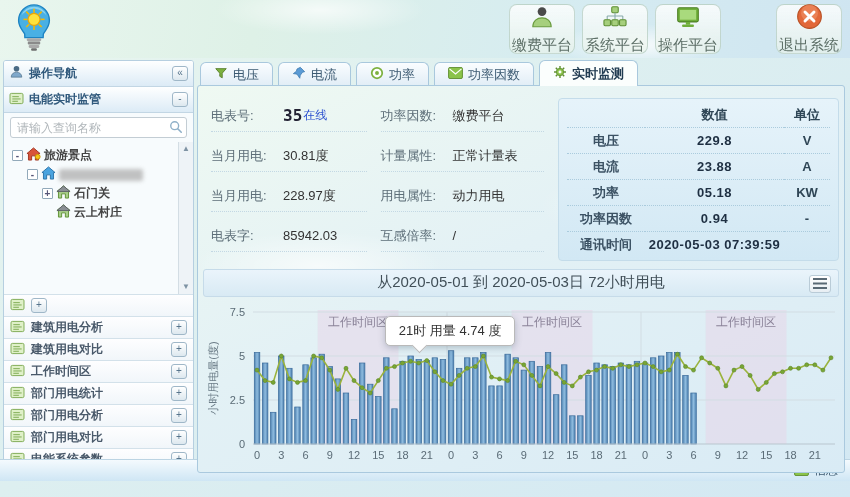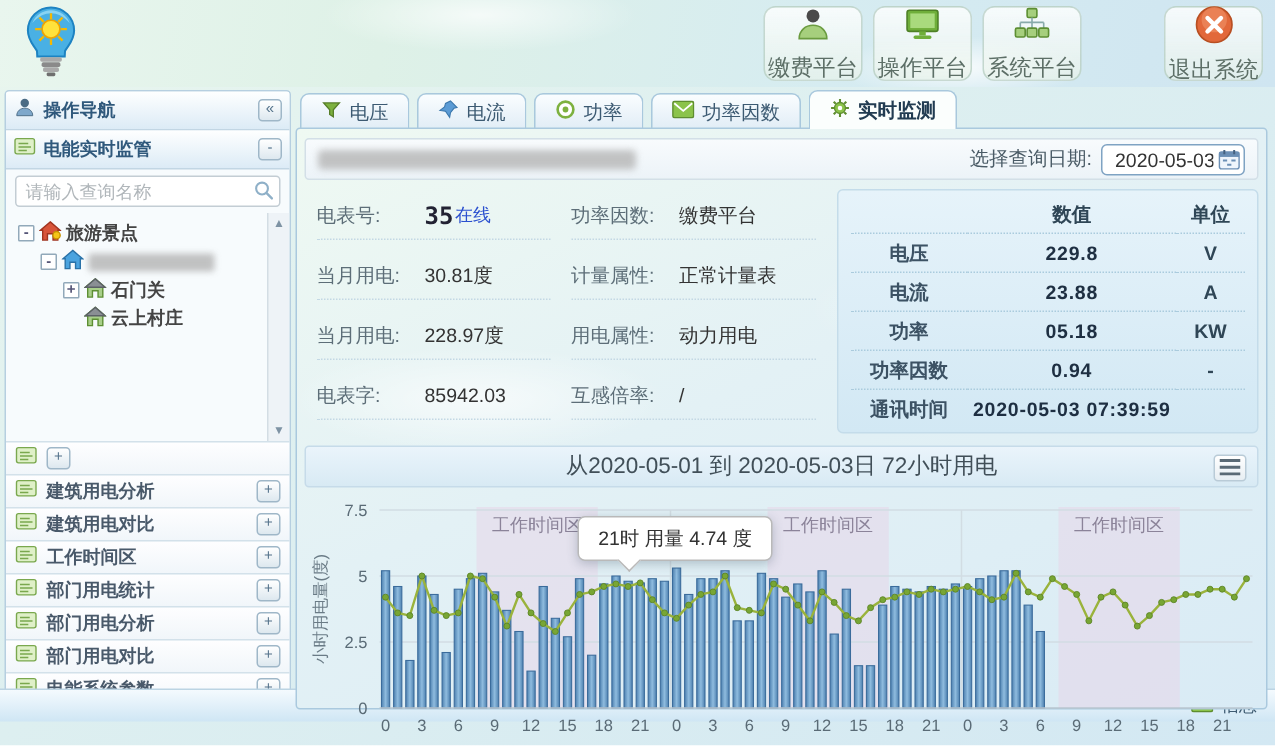--- a/index.html
+++ b/index.html
@@ -133,37 +133,37 @@
     </div>
     <div class="hbtns" id="header-buttons">
         <div class="hbtn">
     <span><svg width="26" height="26" viewBox="0 0 24 24">
               <circle cx="12" cy="7" r="4" fill="#4a4a4a"></circle>
               <path d="M3.5 21c0-5.2 4-8.2 8.5-8.2s8.5 3 8.5 8.2z" fill="#a6cf7d" stroke="#6a9b3f"></path>
             </svg></span>
     <div class="hlabel">缴费平台</div>
   </div>
         <div class="hbtn">
-    <span><svg width="28" height="26" viewBox="0 0 24 24">
-              <rect x="2.5" y="3.5" width="19" height="13" rx="1.5" fill="#6fae3a" stroke="#4e8026"></rect>
-              <rect x="4.5" y="5.5" width="15" height="9" fill="#a9da7d"></rect>
-              <rect x="10" y="16.5" width="4" height="2.6" fill="#6fae3a"></rect>
-              <rect x="6.5" y="19" width="11" height="2.2" rx="1" fill="#6fae3a"></rect>
-            </svg></span>
-    <div class="hlabel">操作平台</div>
-  </div>
-        <div class="hbtn">
     <span><svg width="26" height="26" viewBox="0 0 24 24">
               <rect x="9" y="2.5" width="6" height="5.5" rx="1" fill="#a6cf7d" stroke="#5d8f33"></rect>
               <path d="M12 8v3M4.8 11h14.4M4.8 11v3.5M12 11v3.5M19.2 11v3.5" stroke="#8aa" fill="none"></path>
               <rect x="1.8" y="14.5" width="6" height="5.5" rx="1" fill="#a6cf7d" stroke="#5d8f33"></rect>
               <rect x="9" y="14.5" width="6" height="5.5" rx="1" fill="#a6cf7d" stroke="#5d8f33"></rect>
               <rect x="16.2" y="14.5" width="6" height="5.5" rx="1" fill="#a6cf7d" stroke="#5d8f33"></rect>
             </svg></span>
     <div class="hlabel">系统平台</div>
+  </div>
+        <div class="hbtn">
+    <span><svg width="28" height="26" viewBox="0 0 24 24">
+              <rect x="2.5" y="3.5" width="19" height="13" rx="1.5" fill="#6fae3a" stroke="#4e8026"></rect>
+              <rect x="4.5" y="5.5" width="15" height="9" fill="#a9da7d"></rect>
+              <rect x="10" y="16.5" width="4" height="2.6" fill="#6fae3a"></rect>
+              <rect x="6.5" y="19" width="11" height="2.2" rx="1" fill="#6fae3a"></rect>
+            </svg></span>
+    <div class="hlabel">操作平台</div>
   </div>
         <div class="hbtn gap">
     <span><svg width="27" height="27" viewBox="0 0 24 24">
               <circle cx="12" cy="12" r="10.5" fill="#e2683a" stroke="#b84f22"></circle>
               <circle cx="12" cy="9" r="7.5" fill="#f1966c" opacity=".55"></circle>
               <path d="M8 8l8 8M16 8l-8 8" stroke="#fff" stroke-width="2.6" stroke-linecap="round"></path>
             </svg></span>
     <div class="hlabel">退出系统</div>
   </div>
       </div>
@@ -336,38 +336,20 @@
               <g stroke="#5e8d2f" stroke-width="1.6" fill="none">
                 <path d="M8 1.2v2.2M8 12.6v2.2M1.2 8h2.2M12.6 8h2.2M3.2 3.2l1.6 1.6M11.2 11.2l1.6 1.6M12.8 3.2l-1.6 1.6M4.8 11.2l-1.6 1.6"></path>
               </g>
               <circle cx="8" cy="8" r="4.2" fill="#8bc34a" stroke="#5e8d2f"></circle>
               <circle cx="8" cy="8" r="1.7" fill="#fff"></circle>
             </svg></span>
     <span>实时监测</span>
   </div>
       </div>
     <section class="content">
-      <div class="toolbar">
-        <div class="masked-lg"></div>
-        <div class="date-area">
-          <span>选择查询日期:</span>
-          <span class="date-wrap">
-            <input value="2020-05-03" style="">
-            <span class="cal">
-              <svg width="15" height="15" viewBox="0 0 16 16">
-                  <rect x="1" y="2.5" width="14" height="12" rx="1.5" fill="#eef5fc" stroke="#6b8fb5"></rect>
-                  <rect x="1" y="2.5" width="14" height="3.5" fill="#6b8fb5"></rect>
-                  <line x1="4.5" y1="1" x2="4.5" y2="4" stroke="#44617f" stroke-width="1.4"></line>
-                  <line x1="11.5" y1="1" x2="11.5" y2="4" stroke="#44617f" stroke-width="1.4"></line>
-                  <path d="M3.5 8.5h3M6.5 11.5h3M9.5 8.5h3" stroke="#6b8fb5" stroke-width="1.4"></path>
-                </svg>
-            </span>
-          </span>
-        </div>
-      </div>
 
       <div class="info-row">
         <div class="fields" id="fields">
             <div class="field">
     <span class="flbl">电表号:</span>
     <span class="fval big">35</span>
     <span class="online">在线</span>
   </div>
             <div class="field">
     <span class="flbl">功率因数:</span>

